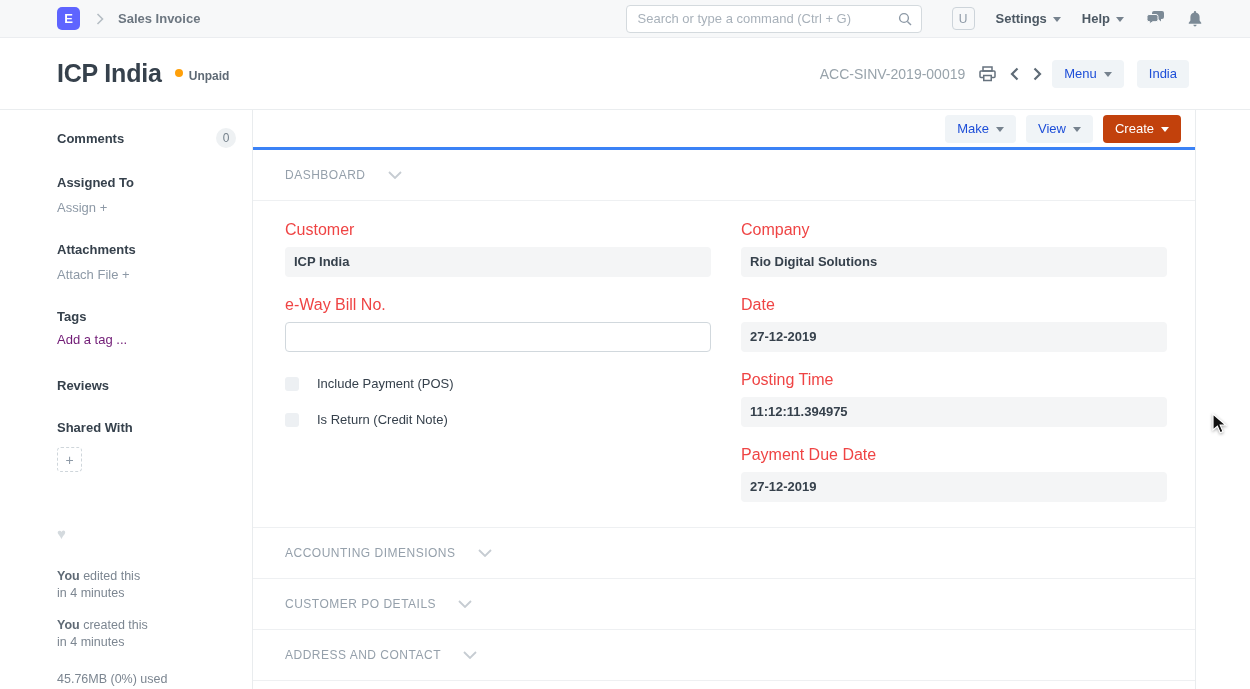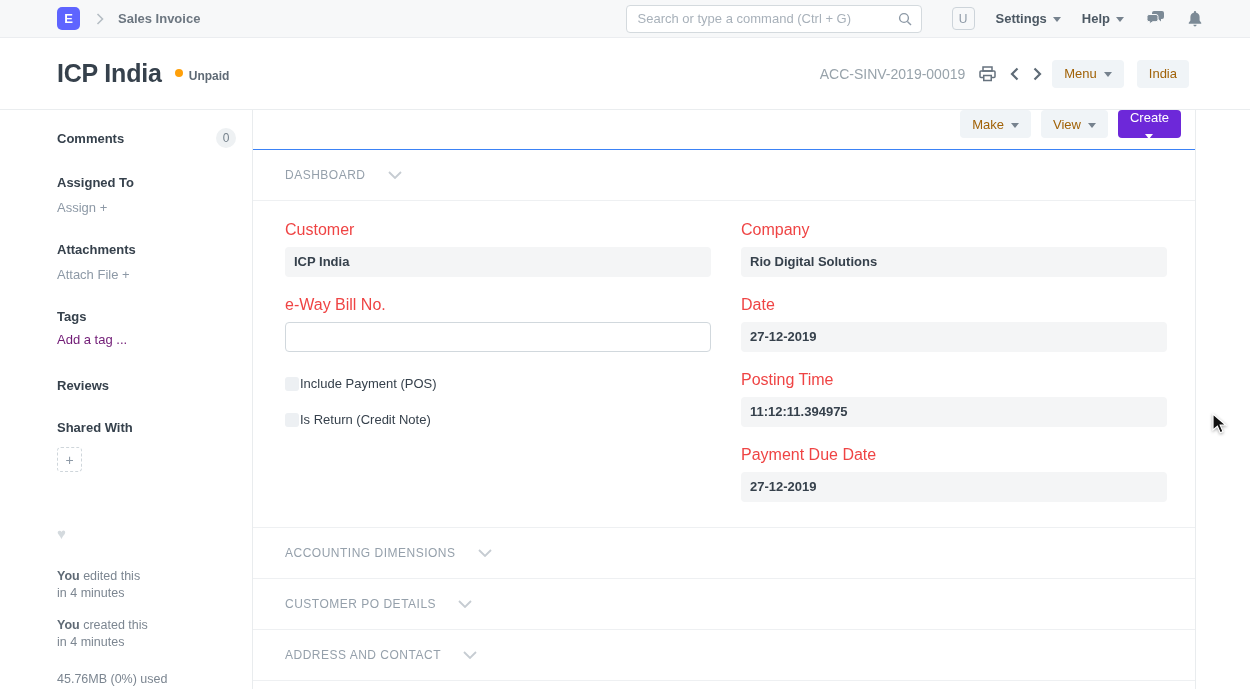--- a/index.html
+++ b/index.html
@@ -34,22 +34,22 @@
                padding:0 61px 0 57px; background:#fff; }
   .title { font-size:25px; font-weight:700; color:#36414c; letter-spacing:-0.2px; }
   .indicator { display:flex; gap:6px; margin-left:13px; margin-top:4px; }
   .dot { width:8px; height:8px; border-radius:50%; }
   .status-text { font-size:12px; font-weight:700; color:#5f6a75; }
   .head-right { margin-left:auto; display:flex; align-items:center; }
   .doc-id { font-size:14px; color:#98a3ab; font-weight:500; }
   .head-icon { margin-left:14px; cursor:pointer; display:flex; }
   .btn { border:none; border-radius:4px; height:28px; font-size:13px; font-family:"Liberation Sans",sans-serif;
          display:inline-flex; align-items:center; gap:7px; padding:0 12px; cursor:pointer; }
-  .btn-light { background:#f0f4f7; color:#a16207; }
-  .btn-primary { background:#6d28d9; color:#fff; font-weight:500;flex-direction:column; }
+  .btn-light { background:#f0f4f7; color:#1d4ed8; }
+  .btn-primary { background:#c2410c; color:#fff; font-weight:500; }
   .btn-primary .caret { border-top-color:#fff; }
   .head-right .btn { margin-left:10px; }
   .head-right .btn + .btn { margin-left:13px; }
 
   
   .page-body { display:flex; height:579px; }
 
   
   .sidebar { width:253px; border-right:1px solid #e9ecee; padding:13px 16px 0 57px; flex:none;
              font-size:13px; }
@@ -63,36 +63,36 @@
   .mt-sub { margin-top:10px; }
   .share-plus { width:25px; height:25px; border:1px dashed #cfd6db; border-radius:4px; margin-top:12px;
                 color:#8d99a6; font-size:14px; display:flex; align-items:center; justify-content:center; cursor:pointer; }
   .heart { color:#d4dade; font-size:15px; margin-top:53px; cursor:pointer; }
   .activity { color:#7c8691; font-size:12.5px; line-height:17px; margin-top:26px; }
   .activity b { color:#5f6a75; font-weight:700; }
   .usage { color:#7c8691; font-size:12.5px; margin-top:21px; }
 
   
   .main-col { width:943px; border-right:1px solid #e9ecee; flex:none; overflow:hidden; background:#fff; }
-  .toolbar { height:40px; border-bottom:1px solid #3b82f6; display:flex; 
+  .toolbar { height:40px; border-bottom:3px solid #3b82f6; display:flex; align-items:center;
              justify-content:flex-end; gap:10px; padding-right:14px; }
   .sec-head { height:51px; border-bottom:1px solid #eef0f2; display:flex; align-items:center;
               padding:0 30px 0 32px; cursor:pointer; }
   .sec-title { font-size:12px; letter-spacing:0.5px; color:#95a0ab; }
   .sec-chev { margin-left:22px; display:flex; }
 
   .form-area { display:flex; gap:30px; padding:20px 29px 6px 32px; border-bottom:1px solid #eef0f2; min-height:309px; }
   .fcol { width:426px; flex:none; }
   .field { margin-bottom:19px; }
   .field-label { display:block; font-size:16px; color:#ef4444; margin-bottom:8px; }
   .control { height:30px; background:#f4f5f6; border-radius:4px; padding:0 9px; line-height:30px;
              font-size:13px; font-weight:700; color:#36414c; cursor:text; }
   .text-input { width:100%; height:30px; background:#fff; border:1px solid #d1d8dd; border-radius:4px;
                 padding:0 9px; font-size:13px; font-family:"Liberation Sans",sans-serif; color:#36414c; outline:none; }
-  .checkbox-row { display:flex; align-items:center; gap:1px; margin-top:24px; cursor:pointer; }
+  .checkbox-row { display:flex; align-items:center; gap:18px; margin-top:24px; cursor:pointer; }
   .checkbox { width:14px; height:14px; background:#edf0f3; border-radius:3px; flex:none; }
   .checkbox-label { font-size:13px; color:#36414c; }
 
   .collapsed-row { height:51px; border-bottom:1px solid #eef0f2; display:flex; align-items:center;
                    padding:0 30px 0 32px; cursor:pointer; }
 
   .right-gutter { flex:1; position:relative; background:#fff; }
   .cursor-svg { position:absolute; left:16px; top:303px; filter:drop-shadow(0 1px 1.5px rgba(0,0,0,.35)); }
 </style>
 </head>

